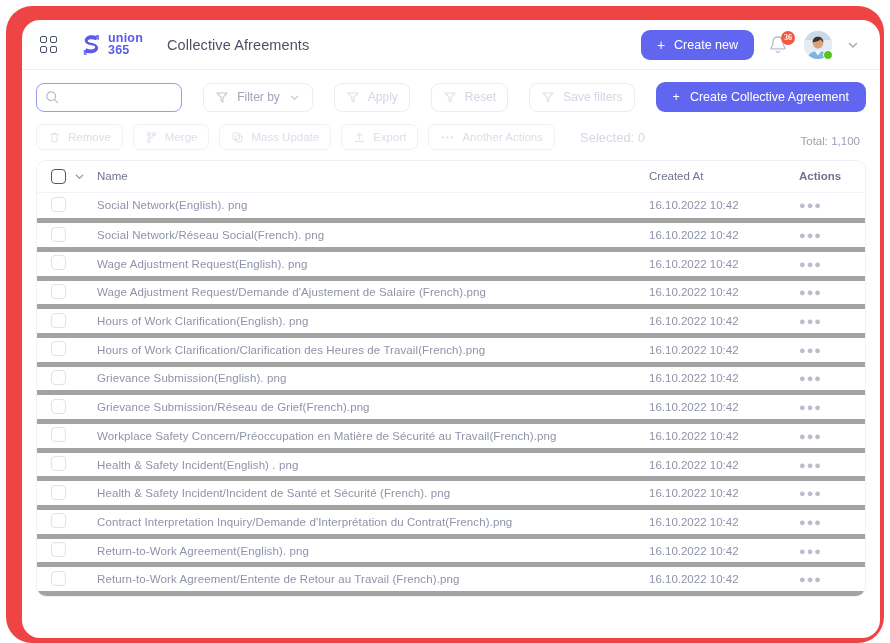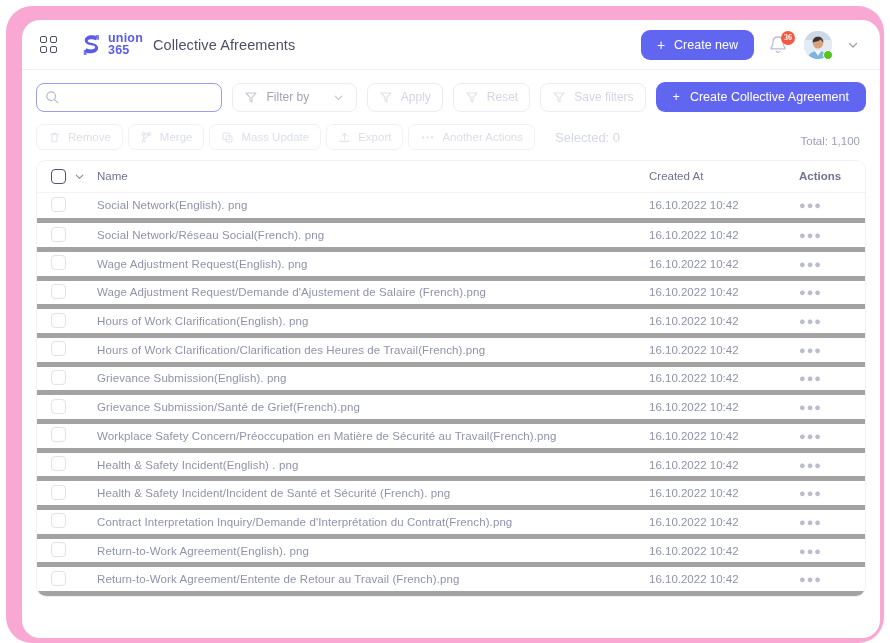--- a/index.html
+++ b/index.html
@@ -10,21 +10,21 @@
     overflow: hidden;
     font-family: "Liberation Sans", sans-serif;
     background: #ffffff;
   }
 
   
   .frame {
     position: absolute;
     left: 6px; top: 6px;
     width: 878px; height: 637px;
-    background: #f9a8d4;
+    background: #ef4444;
     border-radius: 26px;
   }
 
   .card {
     position: absolute;
     left: 16px; top: 14px;
     width: 858px;
     height: 618px;
     background: #ffffff;
     border-radius: 18px;
@@ -65,21 +65,21 @@
   .logo-mark { width: 26px; height: 26px; }
   .logo-text {
     line-height: 0.95;
     font-weight: bold;
     font-size: 12.5px;
     color: #5a5bec;
     letter-spacing: 0.2px;
   }
 
   .app-title {
-    margin-left: 10px;
+    margin-left: 24px;
     font-size: 14.5px;
     color: #4b5068;
     letter-spacing: 0.1px;
   }
 
   .topbar-right {
     margin-left: auto;
     display: flex;
     align-items: center;
     gap: 14px;
@@ -133,21 +133,21 @@
     border-radius: 50%;
     background: #56c51b;
     border: 1.5px solid #fff;
   }
   .chev-user { cursor: pointer; }
 
   
   .filterbar {
     display: flex;
     align-items: center;
-    gap: 10px;
+    gap: 21px;
     padding: 12px 14px 10px 14px;
   }
 
   .search-box {
     position: relative;
     width: 196px;
     height: 29px;
     border: 1.2px solid #9a9bf2;
     border-radius: 8px;
     display: flex;
@@ -200,21 +200,21 @@
     align-items: center;
     gap: 10px;
     cursor: pointer;
     white-space: nowrap;
   }
 
   
   .actionbar {
     display: flex;
     align-items: center;
-    gap: 5px;
+    gap: 10px;
     padding: 2px 14px 10px 14px;
   }
   .abtn {
     height: 26px;
     border: 1px solid #f0f1f7;
     border-radius: 7px;
     background: #fff;
     display: flex;
     align-items: center;
     gap: 7px;
@@ -509,21 +509,21 @@
               <td class="col-act"><span class="dots">●●●</span></td>
             </tr>
             <tr>
               <td class="col-check"><span class="cbox"></span></td>
               <td class="col-name"><span class="name-cell">Grievance Submission(English). png</span></td>
               <td class="col-date"><span class="date-cell">16.10.2022 10:42</span></td>
               <td class="col-act"><span class="dots">●●●</span></td>
             </tr>
             <tr>
               <td class="col-check"><span class="cbox"></span></td>
-              <td class="col-name"><span class="name-cell">Grievance Submission/Santé de Grief(French).png</span></td>
+              <td class="col-name"><span class="name-cell">Grievance Submission/Réseau de Grief(French).png</span></td>
               <td class="col-date"><span class="date-cell">16.10.2022 10:42</span></td>
               <td class="col-act"><span class="dots">●●●</span></td>
             </tr>
             <tr>
               <td class="col-check"><span class="cbox"></span></td>
               <td class="col-name"><span class="name-cell">Workplace Safety Concern/Préoccupation en Matière de Sécurité au Travail(French).png</span></td>
               <td class="col-date"><span class="date-cell">16.10.2022 10:42</span></td>
               <td class="col-act"><span class="dots">●●●</span></td>
             </tr>
             <tr>

